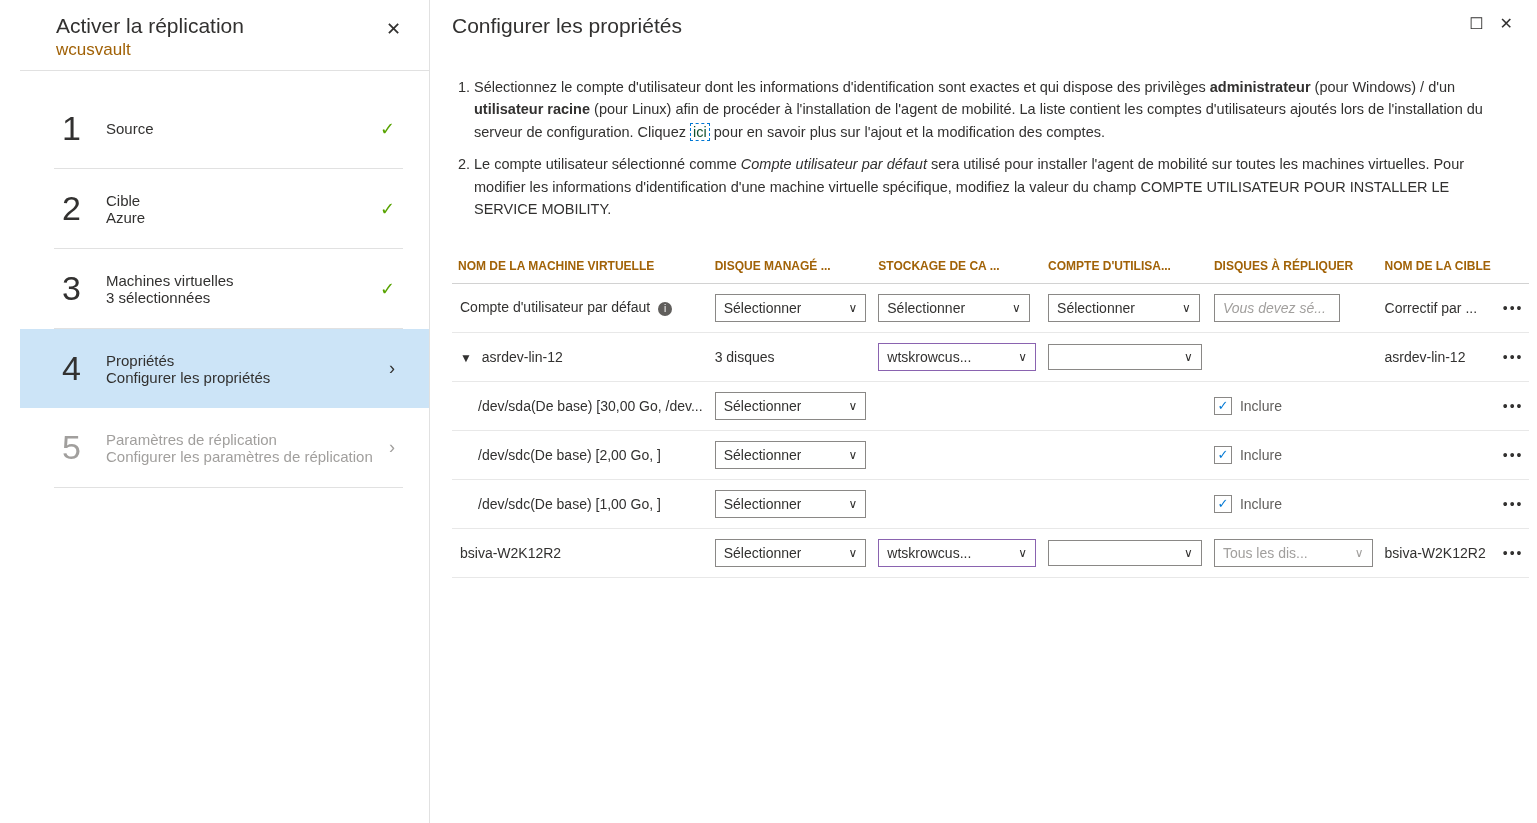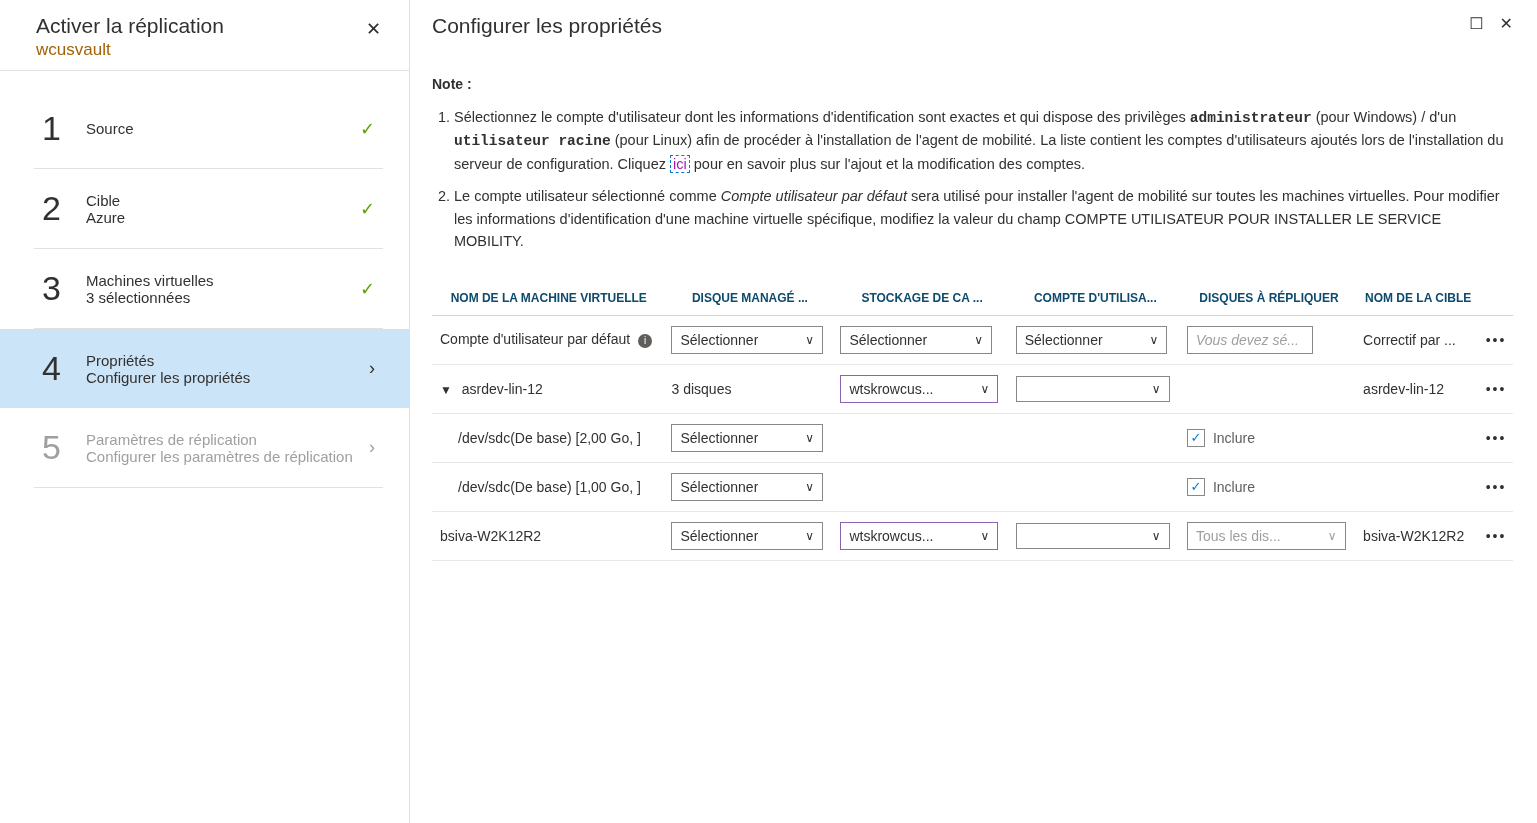--- a/index.html
+++ b/index.html
@@ -1,18 +1,18 @@
 <!DOCTYPE html>
 <html><head>
 <meta charset="utf-8">
 <style>
 * { box-sizing: border-box; margin: 0; padding: 0; }
 body { font-family: "Segoe UI", Arial, sans-serif; font-size: 14px; color: #323130; background: #fff; }
 
-.app { display: flex; height: 823px; width: 1535px; overflow: hidden; }
+.app { display: flex; height: 823px; width: 1535px; overflow: hidden; padding-left: 20px; }
 
 
 .sidebar { width: 410px; border-right: 1px solid #e1e1e1; background: #fff; padding: 0; }
 .sidebar-header { display: flex; align-items: flex-start; padding: 14px 20px 10px 36px; border-bottom: 1px solid #e1e1e1; }
 .sidebar-title { font-size: 21px; font-weight: 400; flex: 1; }
 .sidebar-subtitle { font-size: 17px; color: #a16207; margin-top: 2px; }
 .sidebar-close { font-size: 18px; color: #323130; cursor: pointer; padding: 4px 8px; }
 
 .steps { padding: 18px 26px 0 34px; }
 .step { display: flex; align-items: center; padding: 20px 8px; border-bottom: 1px solid #e1e1e1; cursor: pointer; position: relative; }
@@ -34,27 +34,27 @@
 .main-title { font-size: 21px; font-weight: 400; flex: 1; }
 .main-controls { display: flex; gap: 16px; font-size: 16px; color: #323130; }
 .main-controls span { cursor: pointer; }
 
 .banner { background: #cce4f7; padding: 14px 22px; font-size: 14px; margin-top: 6px; }
 
 .content { padding: 28px 22px 0 22px; overflow-y: auto; flex: 1; }
 .note-label { font-weight: 600; font-size: 14px; margin-bottom: 14px; }
 ol.notes { padding-left: 22px; }
 ol.notes li { margin-bottom: 10px; line-height: 1.55; font-size: 14.5px; }
-ol.notes b { font-weight: 600; font-family: Liberation Mono, monospace; }
+ol.notes b { font-weight: 600; }
 ol.notes em { font-style: italic; }
-a.inline-link { color: #a21caf; text-decoration: none; border: 1px dashed #0078d4; padding: 0 2px; }
+a.inline-link { color: #14532d; text-decoration: none; border: 1px dashed #0078d4; padding: 0 2px; }
 
 
 .tbl { width: 100%; margin-top: 28px; border-collapse: collapse; }
-.tbl th { text-align: center; font-size: 12px; font-weight: 600; padding: 10px 6px; border-bottom: 1px solid #d2d2d2; text-transform: uppercase; color: #0c4a6e; white-space: nowrap; }
+.tbl th { text-align: left; font-size: 12px; font-weight: 600; padding: 10px 6px; border-bottom: 1px solid #d2d2d2; text-transform: uppercase; color: #a16207; white-space: nowrap; }
 .tbl td { padding: 10px 6px; border-bottom: 1px solid #e8e8e8; font-size: 14px; vertical-align: middle; white-space: nowrap; }
 .tbl td:first-child { padding-left: 8px; }
 .tbl td.indent { padding-left: 26px; }
 
 .dd { display: inline-flex; align-items: center; justify-content: space-between; border: 1px solid #8a8886; padding: 5px 8px; min-width: 126px; background: #fff; cursor: pointer; font-size: 14px; gap: 39px; }
 .dd.wide { min-width: 134px; }
 .dd.purple { border-color: #8a63b0; }
 .dd.readonly { color: #a19f9d; font-style: italic; cursor: default; }
 .dd.readonly .chev { display: none; }
 .dd .val { overflow: hidden; text-overflow: ellipsis; white-space: nowrap; flex: 1; }
@@ -134,21 +134,20 @@
     <div class="main-header">
       <div class="main-title">Configurer les propriétés</div>
       <div class="main-controls">
         <span>☐</span>
         <span>✕</span>
       </div>
     </div>
 
 
     <div class="content">
-      <div class="note-label">Note :</div>
       <ol class="notes">
         <li>
           <span>Sélectionnez le compte d'utilisateur dont les informations d'identification sont exactes et qui dispose des privilèges </span><b>administrateur</b><span> (pour Windows) / d'un </span><b>utilisateur racine</b><span> (pour Linux) afin de procéder à l'installation de l'agent de mobilité. La liste contient les comptes d'utilisateurs ajoutés lors de l'installation du serveur de configuration. Cliquez </span><a href="#" class="inline-link">ici</a><span> pour en savoir plus sur l'ajout et la modification des comptes.</span>
         </li>
         <li>
           <span>Le compte utilisateur sélectionné comme </span><em>Compte utilisateur par défaut</em><span> sera utilisé pour installer l'agent de mobilité sur toutes les machines virtuelles. Pour modifier les informations d'identification d'une machine virtuelle spécifique, modifiez la valeur du champ COMPTE UTILISATEUR POUR INSTALLER LE SERVICE MOBILITY.</span>
         </li>
       </ol>
 
       <table class="tbl">
@@ -200,54 +199,69 @@
                 </div></td>
             <td><div class="dd wide empty">
                   <span class="val"></span>
                   <span class="chev">∨</span>
                 </div></td>
             <td></td>
             <td>asrdev-lin-12</td>
             <td class="dots">•••</td>
           </tr>
 
-
-          <tr>
-            <td class="indent">/dev/sdc(De base) [2,00 Go, ]</td>
+          <tr>
+            <td class="indent">/dev/sda(De base) [30,00 Go, /dev...</td>
             <td><div class="dd">
                   <span class="val">Sélectionner</span>
                   <span class="chev">∨</span>
                 </div></td>
             <td></td>
             <td></td>
             <td><div class="cb">
                   <span class="cb-box">✓</span>
                   <span class="cb-label">Inclure</span>
                 </div></td>
             <td></td>
             <td class="dots">•••</td>
           </tr>
 
           <tr>
-            <td class="indent">/dev/sdc(De base) [1,00 Go, ]</td>
+            <td class="indent">/dev/sdc(De base) [2,00 Go, ]</td>
             <td><div class="dd">
                   <span class="val">Sélectionner</span>
                   <span class="chev">∨</span>
                 </div></td>
             <td></td>
             <td></td>
             <td><div class="cb">
                   <span class="cb-box">✓</span>
                   <span class="cb-label">Inclure</span>
                 </div></td>
             <td></td>
             <td class="dots">•••</td>
           </tr>
 
           <tr>
+            <td class="indent">/dev/sdc(De base) [1,00 Go, ]</td>
+            <td><div class="dd">
+                  <span class="val">Sélectionner</span>
+                  <span class="chev">∨</span>
+                </div></td>
+            <td></td>
+            <td></td>
+            <td><div class="cb">
+                  <span class="cb-box">✓</span>
+                  <span class="cb-label">Inclure</span>
+                </div></td>
+            <td></td>
+            <td class="dots">•••</td>
+          </tr>
+
+          <tr>
             <td>bsiva-W2K12R2</td>
             <td><div class="dd">
                   <span class="val">Sélectionner</span>
                   <span class="chev">∨</span>
                 </div></td>
             <td><div class="dd purple">
                   <span class="val">wtskrowcus...</span>
                   <span class="chev">∨</span>
                 </div></td>
             <td><div class="dd wide empty">

